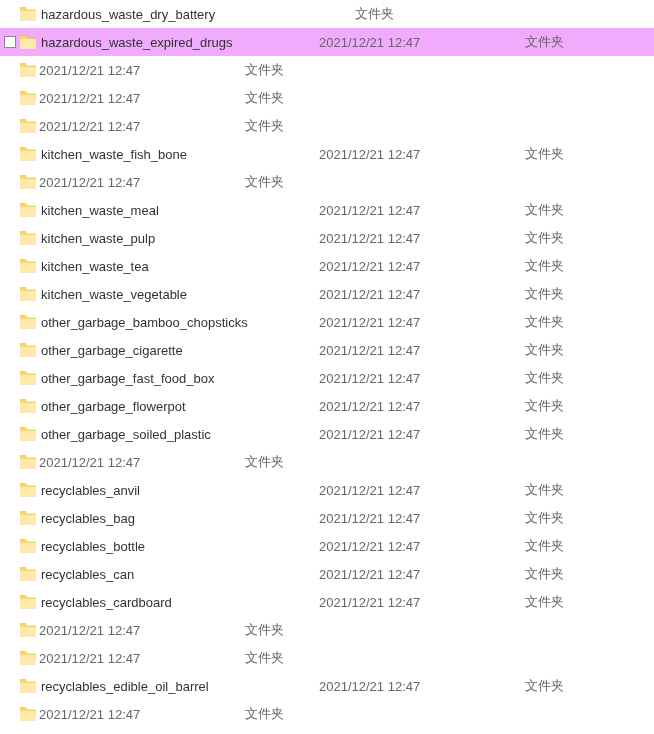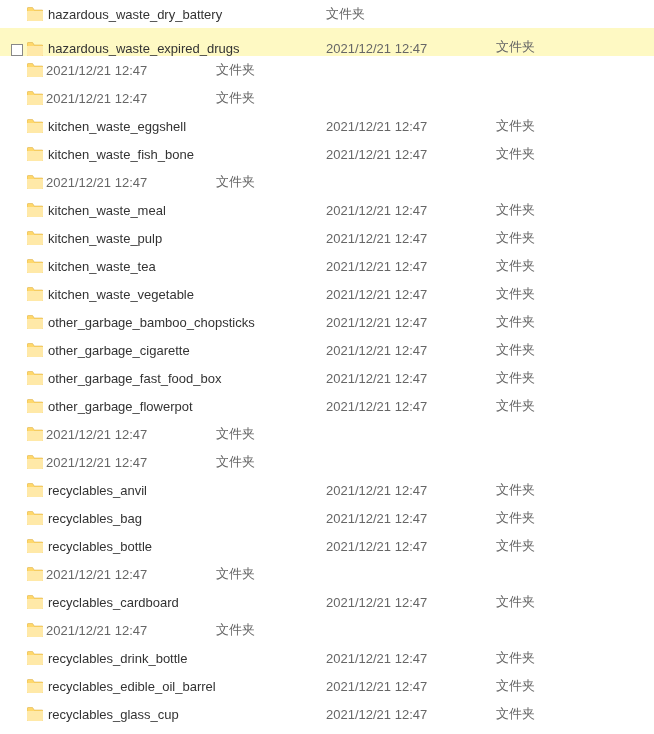--- a/index.html
+++ b/index.html
@@ -12,26 +12,25 @@
       overflow: hidden;
     }
     .file-list {
       display: flex;
       flex-direction: column;
     }
     .file-row {
       display: flex;
       align-items: center;
       height: 28px;
-      padding-left: 10px;
+      padding-left: 3px;
       cursor: default;
     }
     .file-row.selected {
-      background: #fef9c3;
-      align-items: flex-end;
+      background: #f0abfc;
     }
     .checkbox-area {
       width: 14px;
       display: flex;
       align-items: center;
       justify-content: center;
     }
     .checkbox {
       width: 12px;
       height: 12px;
@@ -57,20 +56,21 @@
     }
     .date-cell {
       width: 170px;
       color: #666;
       white-space: nowrap;
     }
     .type-cell {
       width: 100px;
       color: #666;
       white-space: nowrap;
+      margin-left: 36px;
     }
   </style>
 </head>
 <body>
 
 <div class="file-list" id="file-list">
     <div class="file-row">
       <div class="checkbox-area"></div>
       <div class="icon-cell">
         <svg class="folder-icon" viewBox="0 0 16 14">
@@ -118,21 +118,20 @@
       <div class="type-cell">文件夹</div>
     </div>
     <div class="file-row">
       <div class="checkbox-area"></div>
       <div class="icon-cell">
         <svg class="folder-icon" viewBox="0 0 16 14">
   <path d="M0 2 L0 13 Q0 14 1 14 L15 14 Q16 14 16 13 L16 4 Q16 3 15 3 L7 3 L6 1 Q5.7 0.3 5 0.5 L1 0.5 Q0 0.5 0 2 Z" fill="#ffd86b" stroke="#d9a93a" stroke-width="0.5"></path>
   <path d="M0 4 L16 4 L16 13 Q16 14 15 14 L1 14 Q0 14 0 13 Z" fill="#ffe9a8"></path>
 </svg>
       </div>
-      <div class="name-cell">kitchen_waste_eggshell</div>
       <div class="date-cell">2021/12/21 12:47</div>
       <div class="type-cell">文件夹</div>
     </div>
     <div class="file-row">
       <div class="checkbox-area"></div>
       <div class="icon-cell">
         <svg class="folder-icon" viewBox="0 0 16 14">
   <path d="M0 2 L0 13 Q0 14 1 14 L15 14 Q16 14 16 13 L16 4 Q16 3 15 3 L7 3 L6 1 Q5.7 0.3 5 0.5 L1 0.5 Q0 0.5 0 2 Z" fill="#ffd86b" stroke="#d9a93a" stroke-width="0.5"></path>
   <path d="M0 4 L16 4 L16 13 Q16 14 15 14 L1 14 Q0 14 0 13 Z" fill="#ffe9a8"></path>
 </svg>
@@ -249,20 +248,21 @@
       <div class="type-cell">文件夹</div>
     </div>
     <div class="file-row">
       <div class="checkbox-area"></div>
       <div class="icon-cell">
         <svg class="folder-icon" viewBox="0 0 16 14">
   <path d="M0 2 L0 13 Q0 14 1 14 L15 14 Q16 14 16 13 L16 4 Q16 3 15 3 L7 3 L6 1 Q5.7 0.3 5 0.5 L1 0.5 Q0 0.5 0 2 Z" fill="#ffd86b" stroke="#d9a93a" stroke-width="0.5"></path>
   <path d="M0 4 L16 4 L16 13 Q16 14 15 14 L1 14 Q0 14 0 13 Z" fill="#ffe9a8"></path>
 </svg>
       </div>
+      <div class="name-cell">other_garbage_soiled_plastic</div>
       <div class="date-cell">2021/12/21 12:47</div>
       <div class="type-cell">文件夹</div>
     </div>
     <div class="file-row">
       <div class="checkbox-area"></div>
       <div class="icon-cell">
         <svg class="folder-icon" viewBox="0 0 16 14">
   <path d="M0 2 L0 13 Q0 14 1 14 L15 14 Q16 14 16 13 L16 4 Q16 3 15 3 L7 3 L6 1 Q5.7 0.3 5 0.5 L1 0.5 Q0 0.5 0 2 Z" fill="#ffd86b" stroke="#d9a93a" stroke-width="0.5"></path>
   <path d="M0 4 L16 4 L16 13 Q16 14 15 14 L1 14 Q0 14 0 13 Z" fill="#ffe9a8"></path>
 </svg>
@@ -307,20 +307,21 @@
       <div class="type-cell">文件夹</div>
     </div>
     <div class="file-row">
       <div class="checkbox-area"></div>
       <div class="icon-cell">
         <svg class="folder-icon" viewBox="0 0 16 14">
   <path d="M0 2 L0 13 Q0 14 1 14 L15 14 Q16 14 16 13 L16 4 Q16 3 15 3 L7 3 L6 1 Q5.7 0.3 5 0.5 L1 0.5 Q0 0.5 0 2 Z" fill="#ffd86b" stroke="#d9a93a" stroke-width="0.5"></path>
   <path d="M0 4 L16 4 L16 13 Q16 14 15 14 L1 14 Q0 14 0 13 Z" fill="#ffe9a8"></path>
 </svg>
       </div>
+      <div class="name-cell">recyclables_can</div>
       <div class="date-cell">2021/12/21 12:47</div>
       <div class="type-cell">文件夹</div>
     </div>
     <div class="file-row">
       <div class="checkbox-area"></div>
       <div class="icon-cell">
         <svg class="folder-icon" viewBox="0 0 16 14">
   <path d="M0 2 L0 13 Q0 14 1 14 L15 14 Q16 14 16 13 L16 4 Q16 3 15 3 L7 3 L6 1 Q5.7 0.3 5 0.5 L1 0.5 Q0 0.5 0 2 Z" fill="#ffd86b" stroke="#d9a93a" stroke-width="0.5"></path>
   <path d="M0 4 L16 4 L16 13 Q16 14 15 14 L1 14 Q0 14 0 13 Z" fill="#ffe9a8"></path>
 </svg>
@@ -341,21 +342,20 @@
       <div class="type-cell">文件夹</div>
     </div>
     <div class="file-row">
       <div class="checkbox-area"></div>
       <div class="icon-cell">
         <svg class="folder-icon" viewBox="0 0 16 14">
   <path d="M0 2 L0 13 Q0 14 1 14 L15 14 Q16 14 16 13 L16 4 Q16 3 15 3 L7 3 L6 1 Q5.7 0.3 5 0.5 L1 0.5 Q0 0.5 0 2 Z" fill="#ffd86b" stroke="#d9a93a" stroke-width="0.5"></path>
   <path d="M0 4 L16 4 L16 13 Q16 14 15 14 L1 14 Q0 14 0 13 Z" fill="#ffe9a8"></path>
 </svg>
       </div>
-      <div class="name-cell">recyclables_drink_bottle</div>
       <div class="date-cell">2021/12/21 12:47</div>
       <div class="type-cell">文件夹</div>
     </div>
     <div class="file-row">
       <div class="checkbox-area"></div>
       <div class="icon-cell">
         <svg class="folder-icon" viewBox="0 0 16 14">
   <path d="M0 2 L0 13 Q0 14 1 14 L15 14 Q16 14 16 13 L16 4 Q16 3 15 3 L7 3 L6 1 Q5.7 0.3 5 0.5 L1 0.5 Q0 0.5 0 2 Z" fill="#ffd86b" stroke="#d9a93a" stroke-width="0.5"></path>
   <path d="M0 4 L16 4 L16 13 Q16 14 15 14 L1 14 Q0 14 0 13 Z" fill="#ffe9a8"></path>
 </svg>
@@ -365,21 +365,20 @@
       <div class="type-cell">文件夹</div>
     </div>
     <div class="file-row">
       <div class="checkbox-area"></div>
       <div class="icon-cell">
         <svg class="folder-icon" viewBox="0 0 16 14">
   <path d="M0 2 L0 13 Q0 14 1 14 L15 14 Q16 14 16 13 L16 4 Q16 3 15 3 L7 3 L6 1 Q5.7 0.3 5 0.5 L1 0.5 Q0 0.5 0 2 Z" fill="#ffd86b" stroke="#d9a93a" stroke-width="0.5"></path>
   <path d="M0 4 L16 4 L16 13 Q16 14 15 14 L1 14 Q0 14 0 13 Z" fill="#ffe9a8"></path>
 </svg>
       </div>
-      <div class="name-cell">recyclables_glass_cup</div>
       <div class="date-cell">2021/12/21 12:47</div>
       <div class="type-cell">文件夹</div>
     </div>
     <div class="file-row">
       <div class="checkbox-area"></div>
       <div class="type-cell">文件夹</div>
     </div>
   </div>
 
 </body></html>

